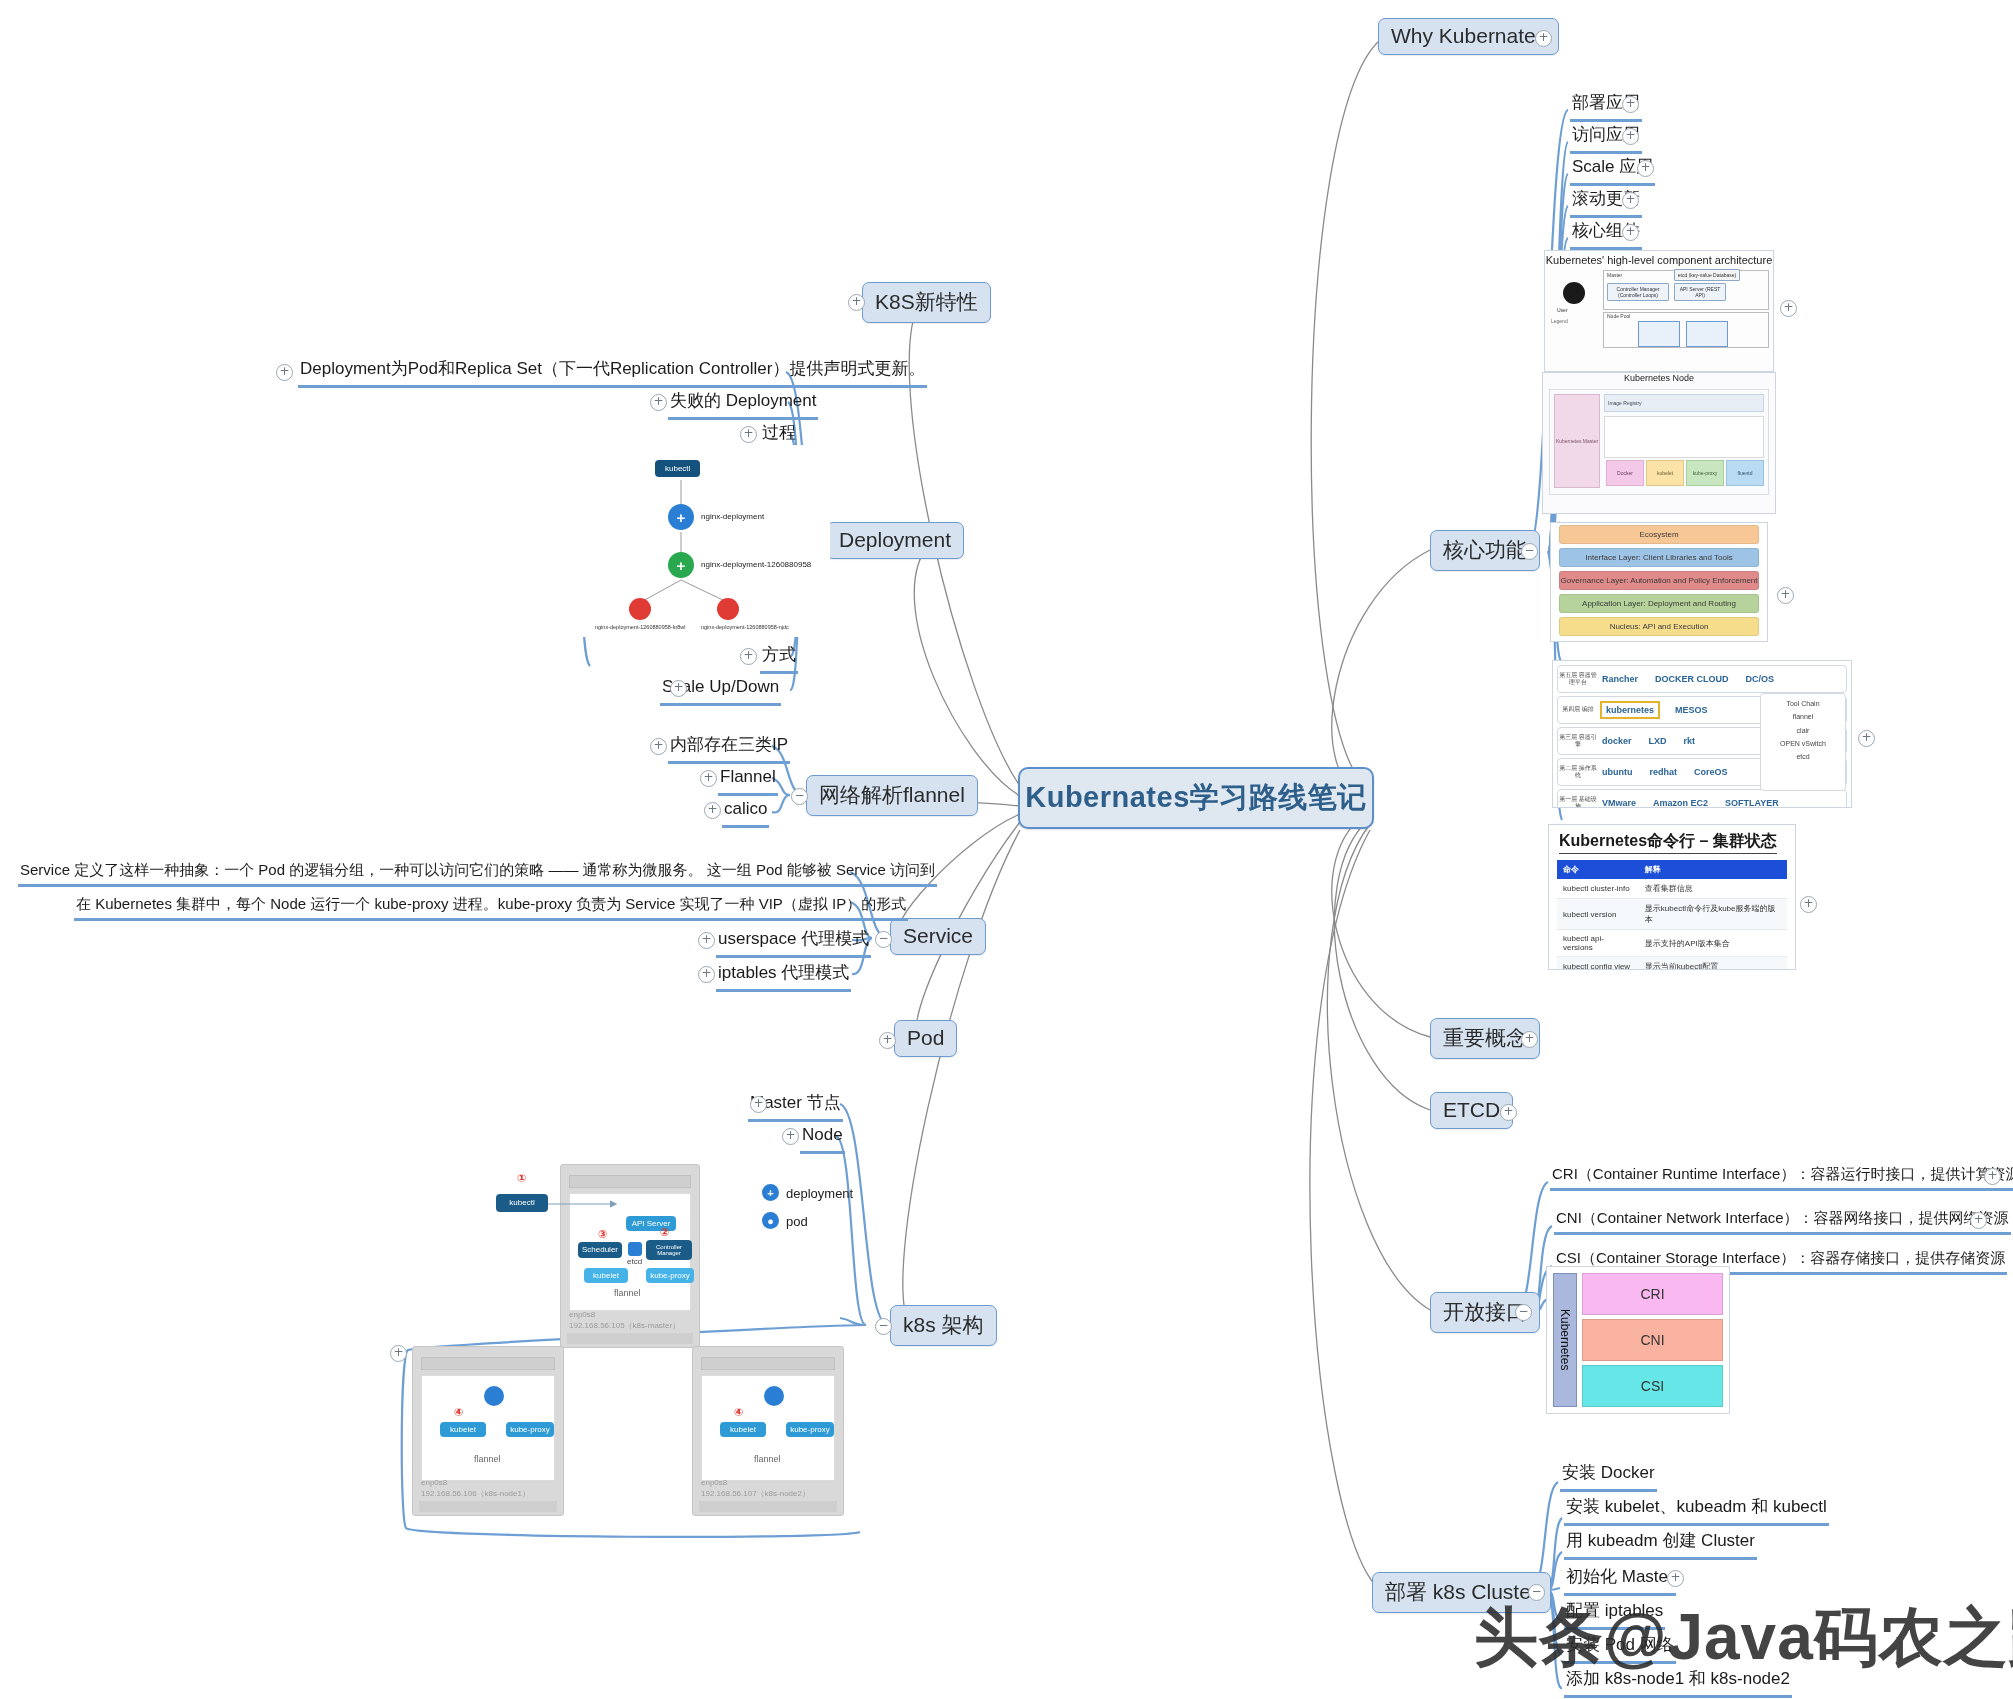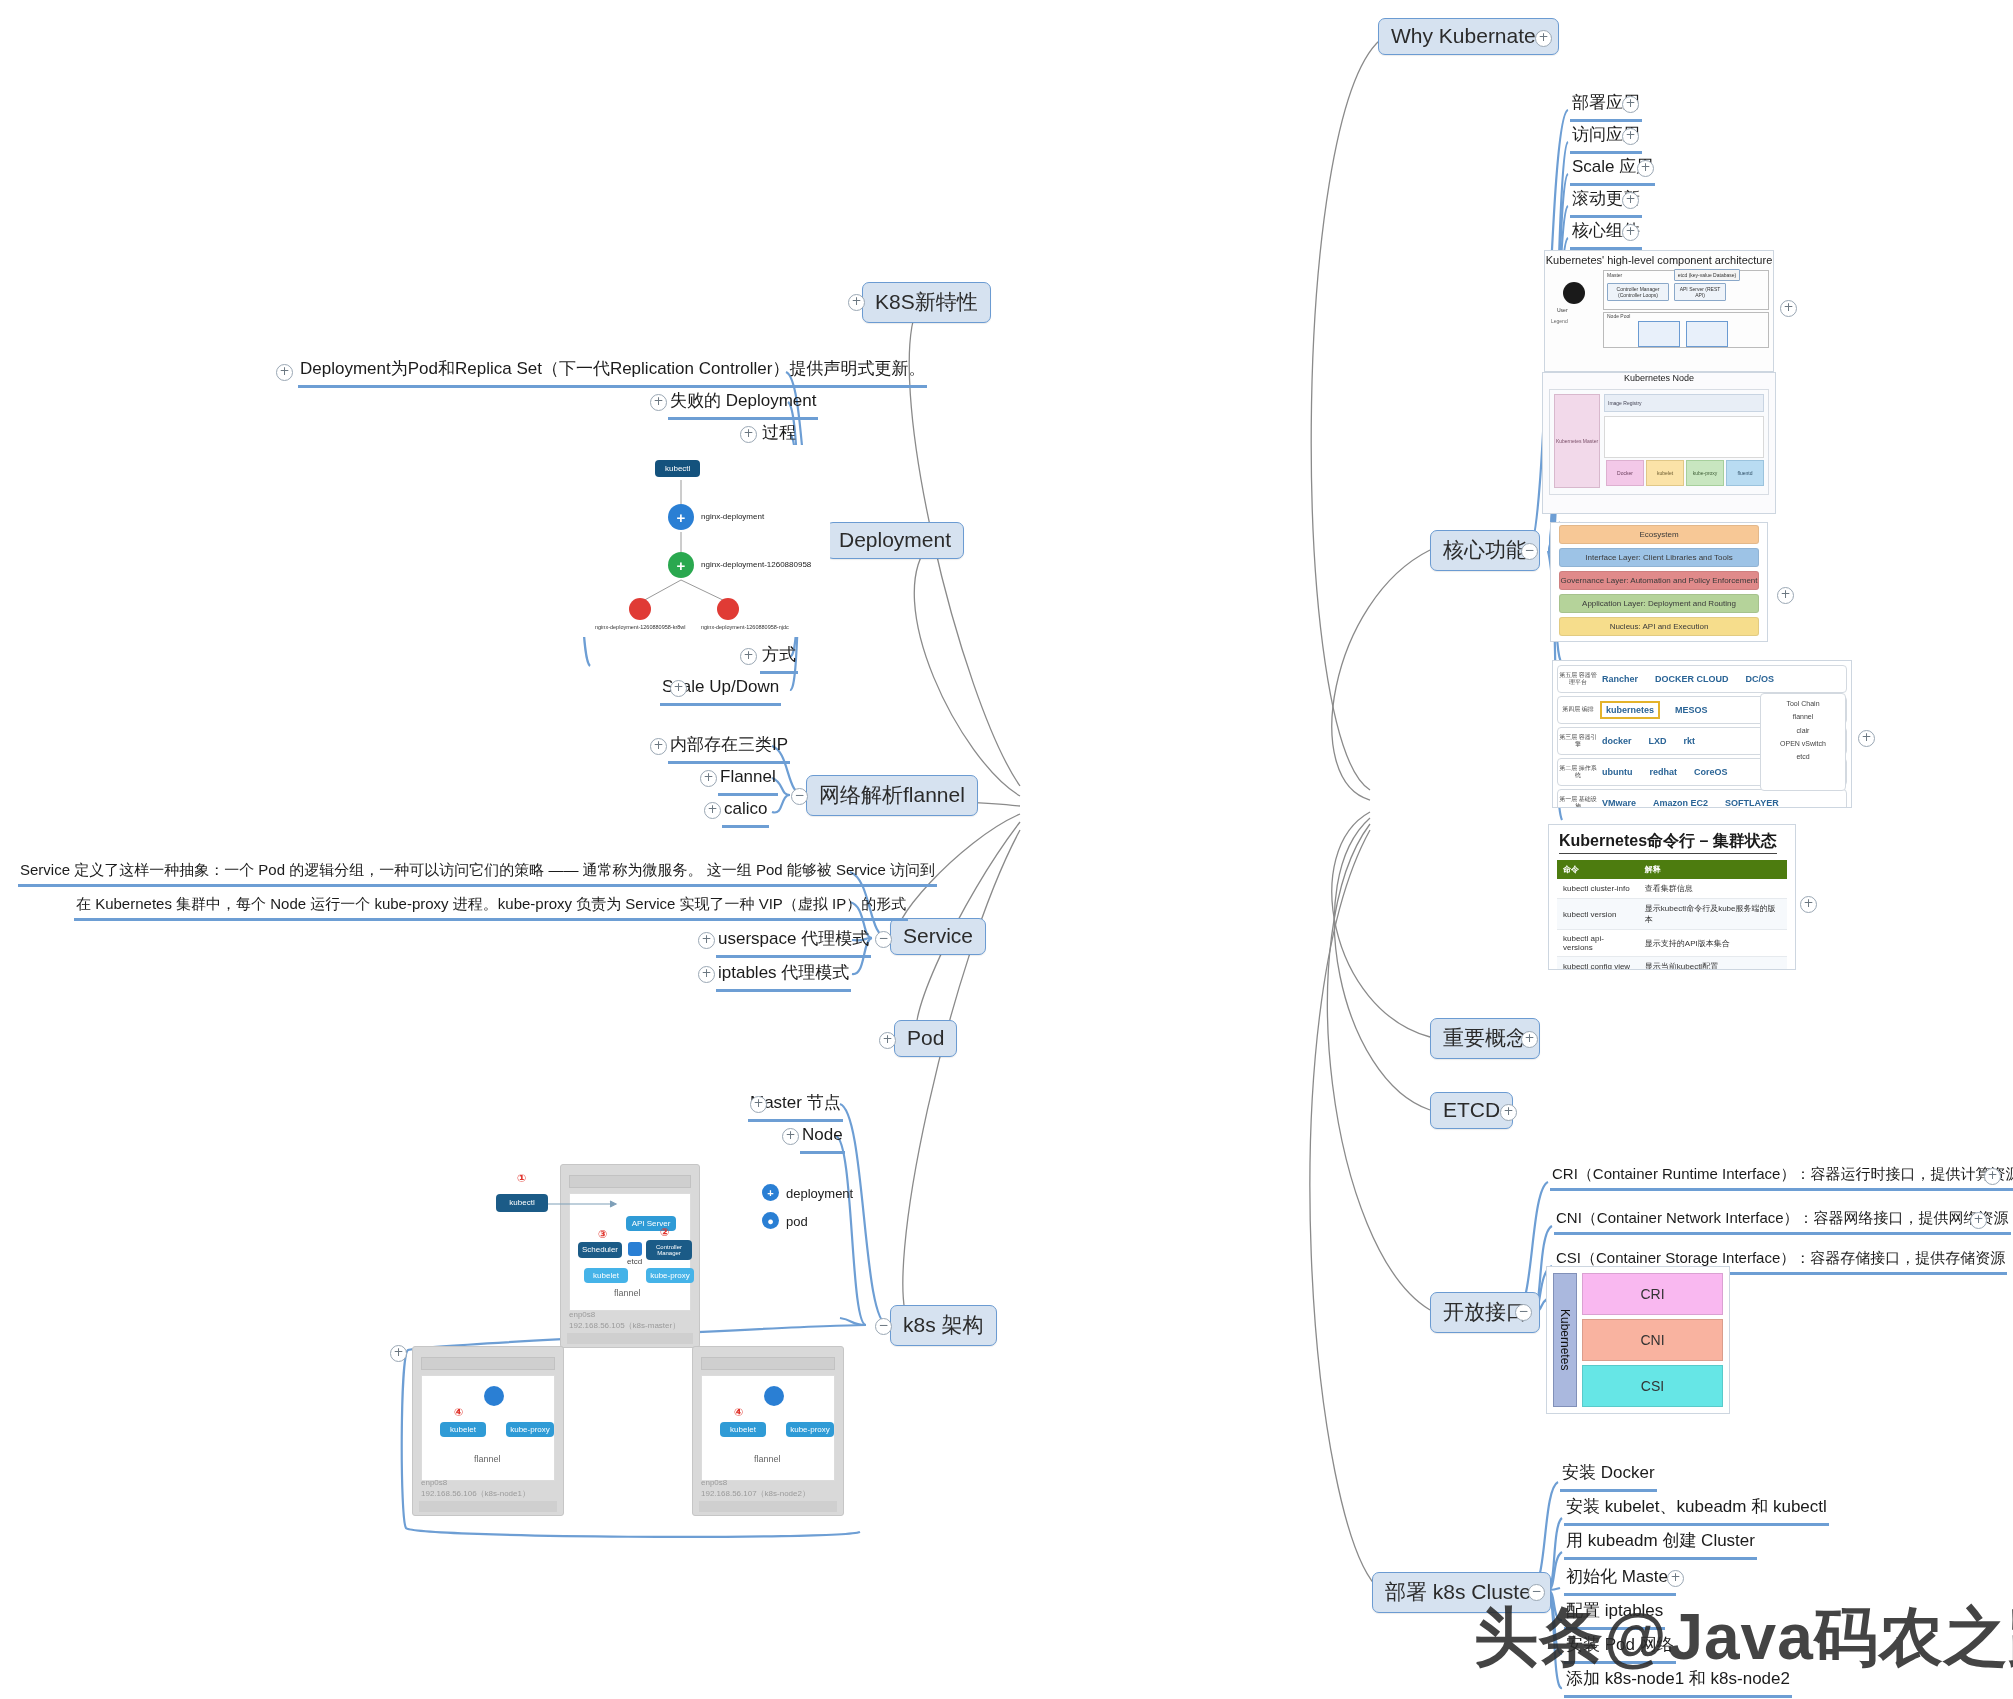--- a/index.html
+++ b/index.html
@@ -104,21 +104,21 @@
   .land .hl{outline:2px solid #e3b32b;}
 
   
   .cmdpic{background:#fff;padding:6px 8px;box-sizing:border-box;}
   .cmdpic h4{
     margin:0 0 6px 2px;font-size:16px;color:#1a1a1a;font-weight:bold;
     border-bottom:1.5px solid #444;display:inline-block;padding-bottom:1px;
   }
   .cmdpic table{border-collapse:collapse;width:100%;}
   .cmdpic th{
-    background:#4d7c0f;color:#fff;font-size:8px;text-align:left;
+    background:#1d4ed8;color:#fff;font-size:8px;text-align:left;
     padding:4px 6px;font-weight:bold;
   }
   .cmdpic td{
     font-size:8px;color:#333;padding:4px 6px;border-bottom:1px solid #e6eaee;
     background:#f6f9fc;
   }
   .cmdpic tr:nth-child(even) td{background:#fff;}
 
   
   .crn{background:#fff;padding:6px;box-sizing:border-box;display:flex;gap:5px;}
@@ -275,20 +275,23 @@
 
     <g fill="none" stroke="#6d9ed4" stroke-width="2.2">
       <path d="M866,1325 C830,1325 420,1345 408,1350 C400,1354 400,1520 406,1528 C414,1538 840,1540 860,1532"></path>
     </g>
 
     <g fill="none" stroke="#6d9ed4" stroke-width="2.2">
       <path d="M806,541 C780,541 592,540 586,550 C580,560 582,660 590,666"></path>
     </g>
   </svg>
 
+  <div class="root-node" style="left:1018px;top:767px;width:352px;height:58px;">
+    <span>Kubernates学习路线笔记</span>
+  </div>
 
   <div class="b1" style="left:1378px;top:18px;">
     <span>Why Kubernates</span>
   </div>
   <div class="toggle" style="left:1535px;top:30px;">+</div>
 
   <div class="b1" style="left:1430px;top:530px;">
     <span>核心功能</span>
   </div>
   <div class="toggle" style="left:1521px;top:543px;">−</div>

